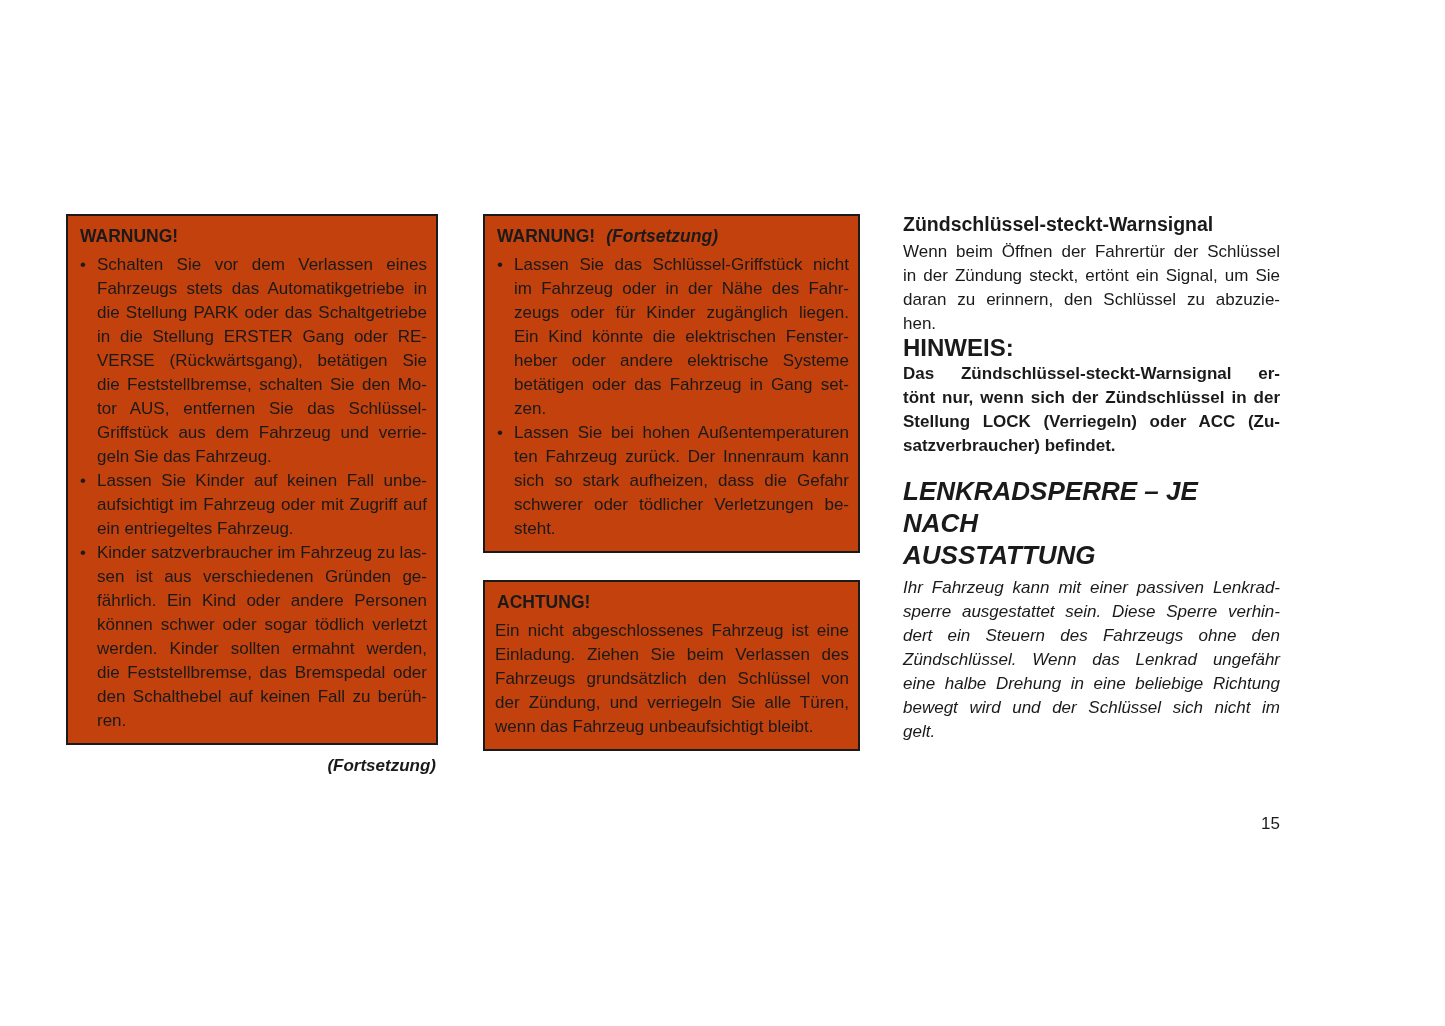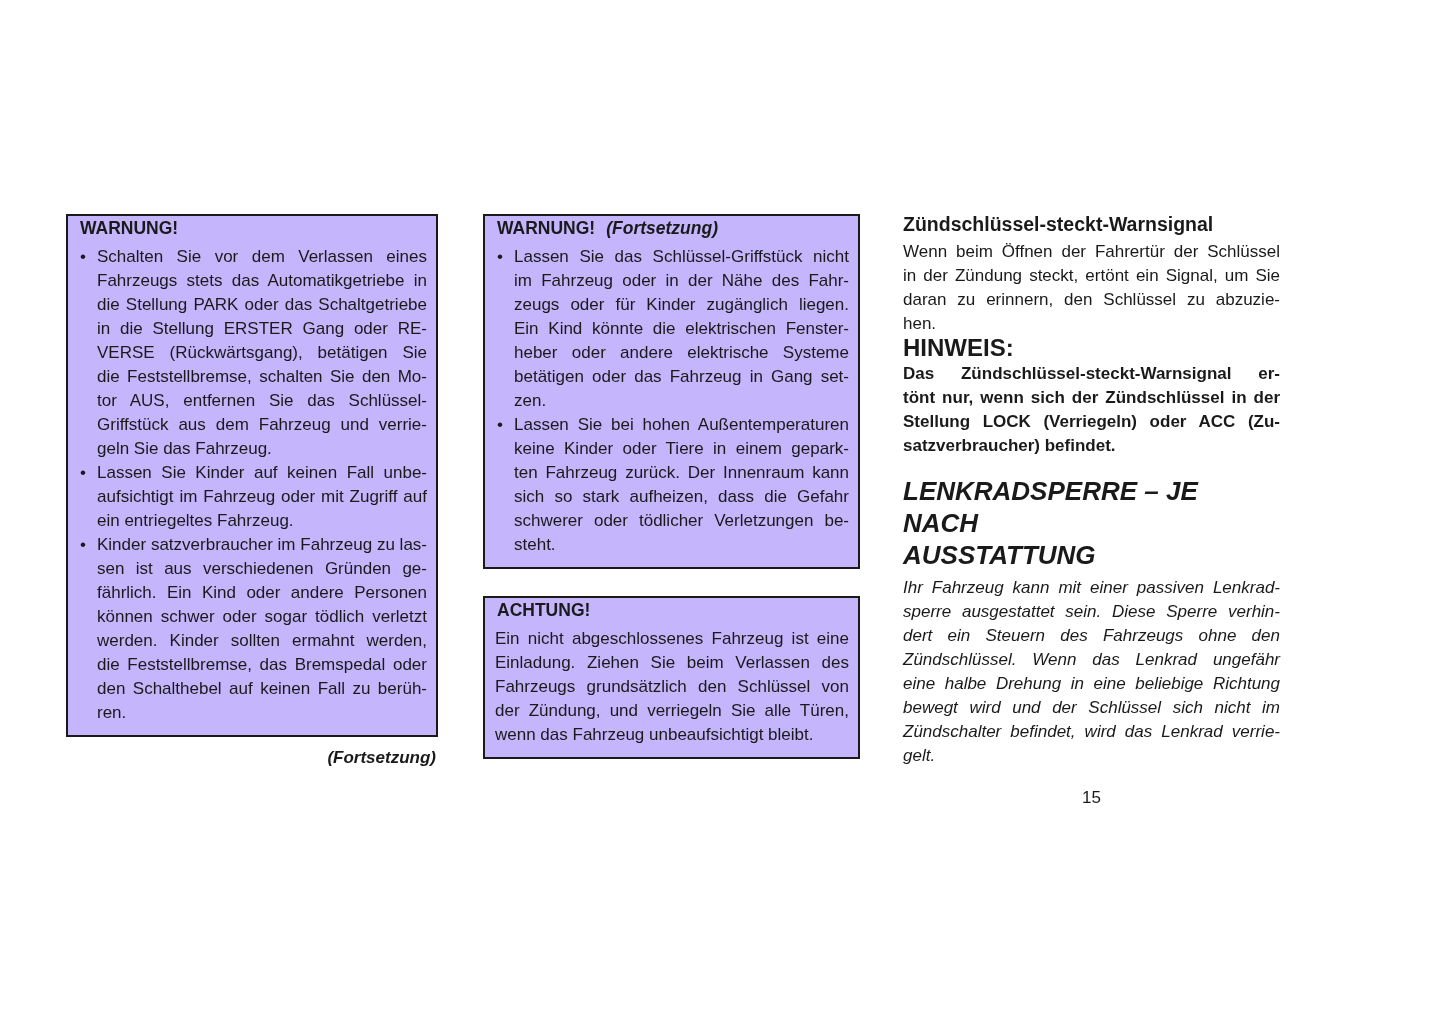--- a/index.html
+++ b/index.html
@@ -12,22 +12,22 @@
     overflow: hidden;
   }
   .col { position: absolute; }
   .col-left  { left: 66px;  top: 214px; width: 372px; }
   .col-mid   { left: 483px; top: 214px; width: 377px; }
   .col-right { left: 903px; top: 212px; width: 377px; }
 
   .wbox {
     border: 2px solid #1a1a1a;
     box-sizing: border-box;
-    padding: 0 9px 10px 10px;
-    background: #c4b5fd;
+    padding: 8px 9px 10px 10px;
+    background: #c2410c;
   }
   .box-title {
     font-weight: bold;
     font-size: 17.5px;
     line-height: 24px;
     margin: 0 0 5px 2px;
     display: flex;
     align-items: baseline;
   }
   .box-title .cont {
@@ -83,22 +83,22 @@
   .h-big {
     font-size: 26px;
     line-height: 32px;
     font-weight: bold;
     margin-top: 17px;
     font-style: italic;
   }
   .sec2-body { margin-top: 5px; font-style: italic; }
   .page-number {
     position: absolute;
-    left: 903px; top: 786px; width: 377px;
-    text-align: center;
+    left: 903px; top: 812px; width: 377px;
+    text-align: right;
     font-size: 17px;
     line-height: 24px;
   }
 </style>
 </head>
 <body>
 
 <div class="col col-left">
   <div class="wbox">
     <div class="box-title">
@@ -158,21 +158,20 @@
           <div>Ein Kind könnte die elektrischen Fenster-</div>
           <div>heber oder andere elektrische Systeme</div>
           <div>betätigen oder das Fahrzeug in Gang set-</div>
           <div>zen.</div>
         </div>
     </div>
     <div class="bullet">
       <span class="dot">•</span>
       <div class="jlines">
           <div>Lassen Sie bei hohen Außentemperaturen</div>
-          <div>keine Kinder oder Tiere in einem gepark-</div>
           <div>ten Fahrzeug zurück. Der Innenraum kann</div>
           <div>sich so stark aufheizen, dass die Gefahr</div>
           <div>schwerer oder tödlicher Verletzungen be-</div>
           <div>steht.</div>
         </div>
     </div>
   </div>
 
   <div class="wbox gap-box">
     <div class="box-title">
@@ -209,18 +208,17 @@
       <div>LENKRADSPERRE – JE NACH</div>
       <div>AUSSTATTUNG</div>
     </div>
   <div class="body-lines jlines sec2-body">
       <div>Ihr Fahrzeug kann mit einer passiven Lenkrad-</div>
       <div>sperre ausgestattet sein. Diese Sperre verhin-</div>
       <div>dert ein Steuern des Fahrzeugs ohne den</div>
       <div>Zündschlüssel. Wenn das Lenkrad ungefähr</div>
       <div>eine halbe Drehung in eine beliebige Richtung</div>
       <div>bewegt wird und der Schlüssel sich nicht im</div>
-      <div>Zündschalter befindet, wird das Lenkrad verrie-</div>
       <div>gelt.</div>
     </div>
 </div>
 
 <div class="page-number">15</div>
 
 </body></html>

